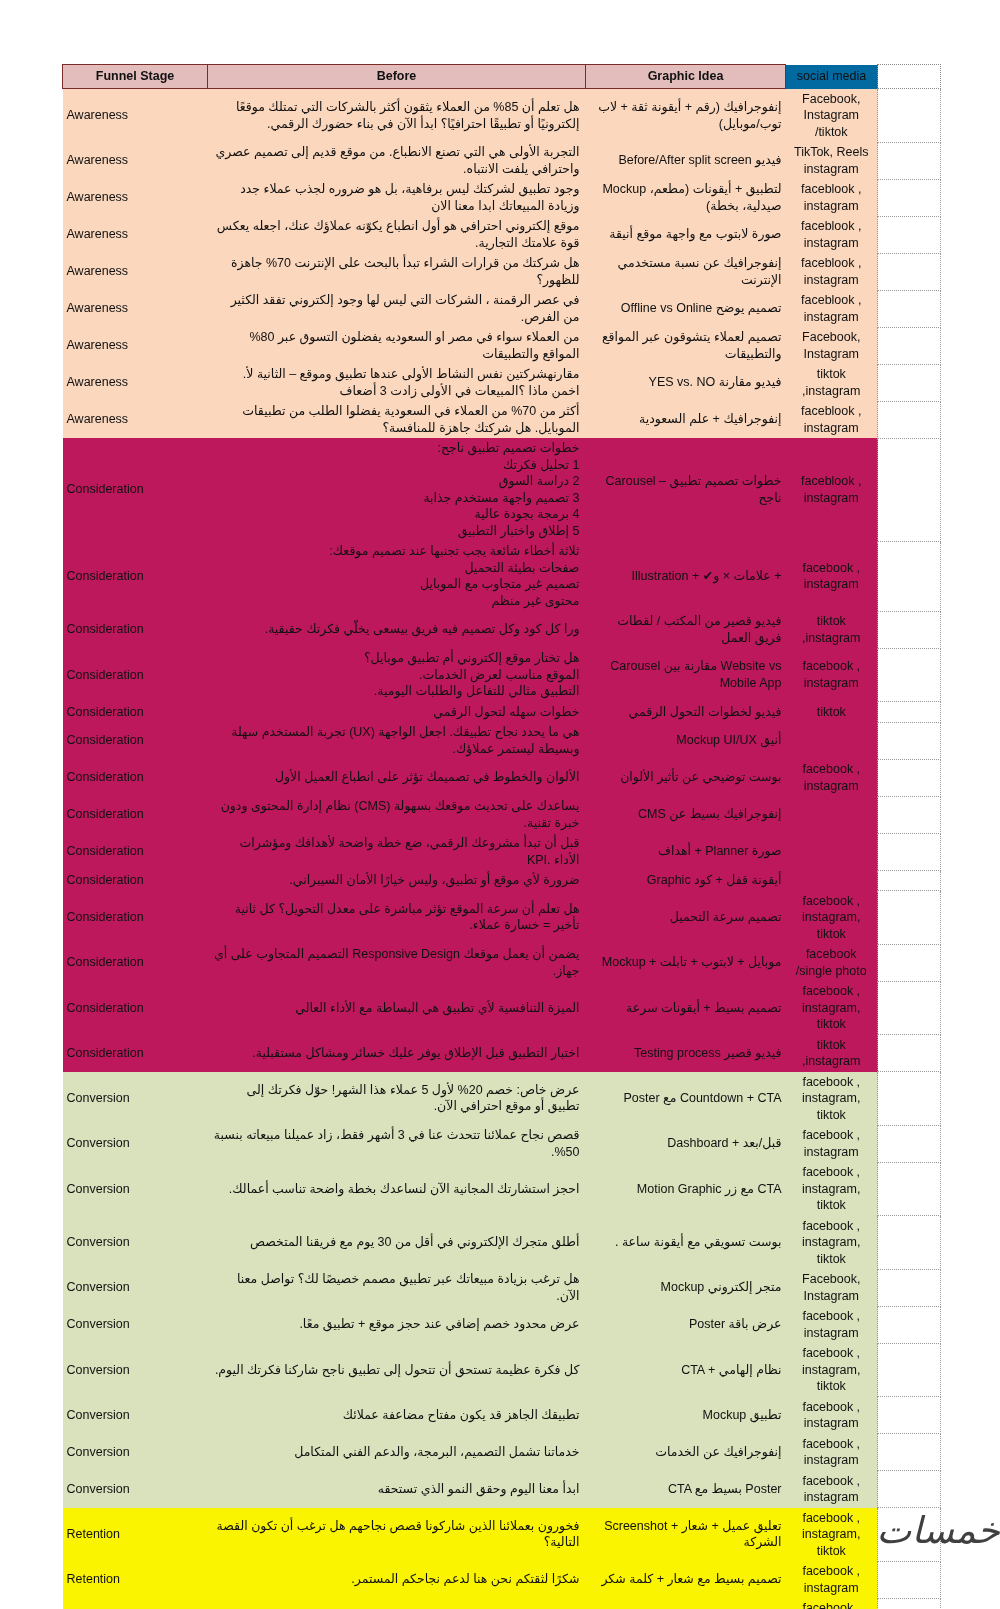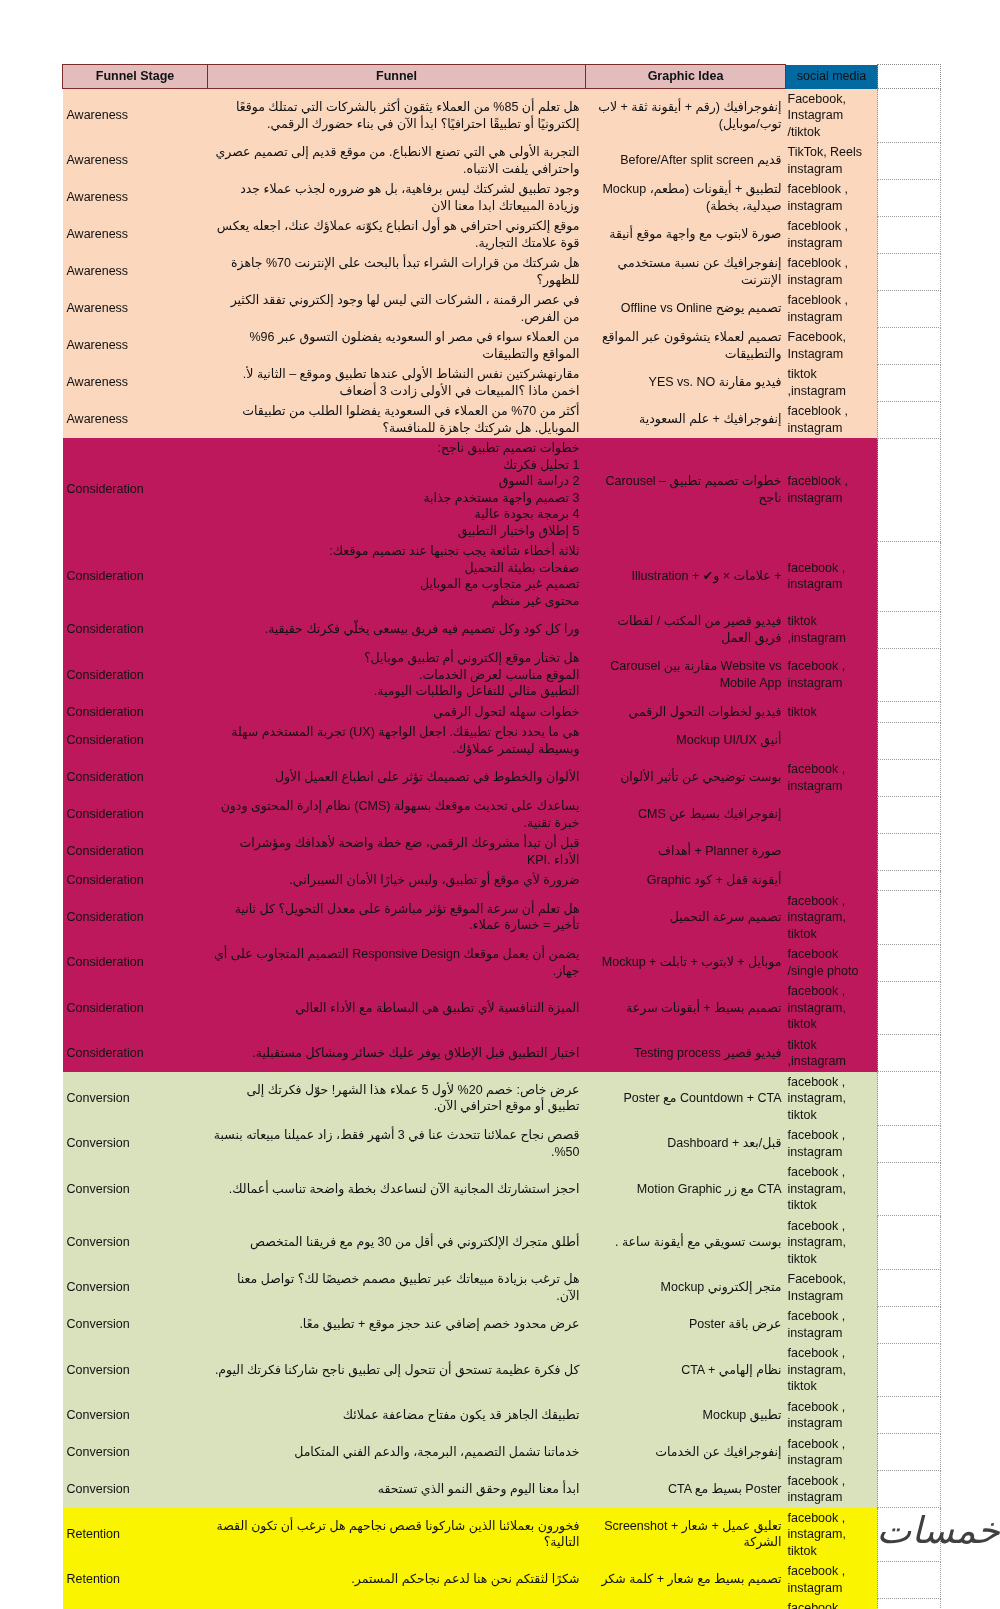--- a/index.html
+++ b/index.html
@@ -63,20 +63,21 @@
     unicode-bidi:plaintext;
     padding:2px 6px;
   }
   td.graphic{
     direction:rtl;
     text-align:right;
     unicode-bidi:plaintext;
     padding:2px 4px;
   }
   td.social{
+    text-align:center;
     direction:ltr;
     padding:2px 2px;
   }
   td.blank{
     background:#ffffff;
     border:1px dotted #9a9a9a;
     padding:0;
   }
 
   
@@ -112,42 +113,42 @@
     <colgroup>
       <col class="c-stage">
         <col class="c-caption">
         <col class="c-graphic">
         <col class="c-social">
         <col class="c-blank">
     </colgroup>
     <thead>
       <tr>
         <th>Funnel Stage</th>
-        <th>Funnel</th>
+        <th>Before</th>
         <th>Graphic Idea</th>
         <th class="social-h">social media</th>
         <th class="blank-h"></th>
       </tr>
     </thead>
     <tbody id="rows-body">
         <tr class="awareness">
           <td class="stage">Awareness</td>
           <td class="caption">
             <span class="ml">هل تعلم أن 85% من العملاء يثقون أكثر بالشركات التي تمتلك موقعًا إلكترونيًا أو تطبيقًا احترافيًا؟ ابدأ الآن في بناء حضورك الرقمي.</span>
           </td>
           <td class="graphic">إنفوجرافيك (رقم + أيقونة ثقة + لاب توب/موبايل)</td>
           <td class="social">Facebook, Instagram /tiktok</td>
           <td class="blank"></td>
         </tr>
         <tr class="awareness">
           <td class="stage">Awareness</td>
           <td class="caption">
             <span class="ml">التجربة الأولى هي التي تصنع الانطباع. من موقع قديم إلى تصميم عصري واحترافي يلفت الانتباه.</span>
           </td>
-          <td class="graphic">قديم Before/After split screen</td>
+          <td class="graphic">فيديو Before/After split screen</td>
           <td class="social">TikTok, Reels instagram</td>
           <td class="blank"></td>
         </tr>
         <tr class="awareness">
           <td class="stage">Awareness</td>
           <td class="caption">
             <span class="ml">وجود تطبيق لشركتك ليس برفاهية، بل هو ضروره لجذب عملاء جدد وزيادة المبيعاتك ابدا معنا الان</span>
           </td>
           <td class="graphic">Mockup لتطبيق + أيقونات (مطعم، صيدلية، بخطة)</td>
           <td class="social">faceblook , instagram</td>
@@ -176,21 +177,21 @@
           <td class="caption">
             <span class="ml">في عصر الرقمنة ، الشركات التي ليس لها وجود إلكتروني تفقد الكثير من الفرص.</span>
           </td>
           <td class="graphic">تصميم يوضح Offline vs Online</td>
           <td class="social">faceblook , instagram</td>
           <td class="blank"></td>
         </tr>
         <tr class="awareness">
           <td class="stage">Awareness</td>
           <td class="caption">
-            <span class="ml">من العملاء سواء في مصر او السعوديه يفضلون التسوق عبر 96% المواقع والتطبيقات</span>
+            <span class="ml">من العملاء سواء في مصر او السعوديه يفضلون التسوق عبر 80% المواقع والتطبيقات</span>
           </td>
           <td class="graphic">تصميم لعملاء يتشوقون عبر المواقع والتطبيقات</td>
           <td class="social">Facebook, Instagram</td>
           <td class="blank"></td>
         </tr>
         <tr class="awareness">
           <td class="stage">Awareness</td>
           <td class="caption">
             <span class="ml">مقارنهشركتين نفس النشاط الأولى عندها تطبيق وموقع – الثانية لأ. اخمن ماذا ؟المبيعات في الأولى زادت 3 أضعاف</span>
           </td>

